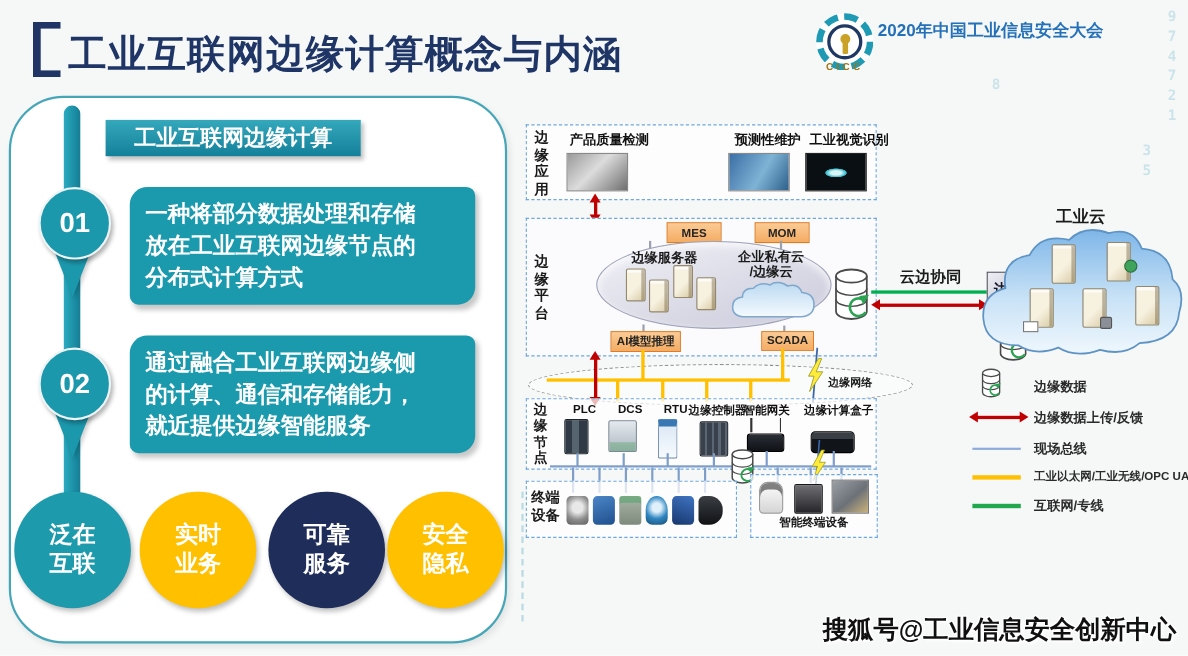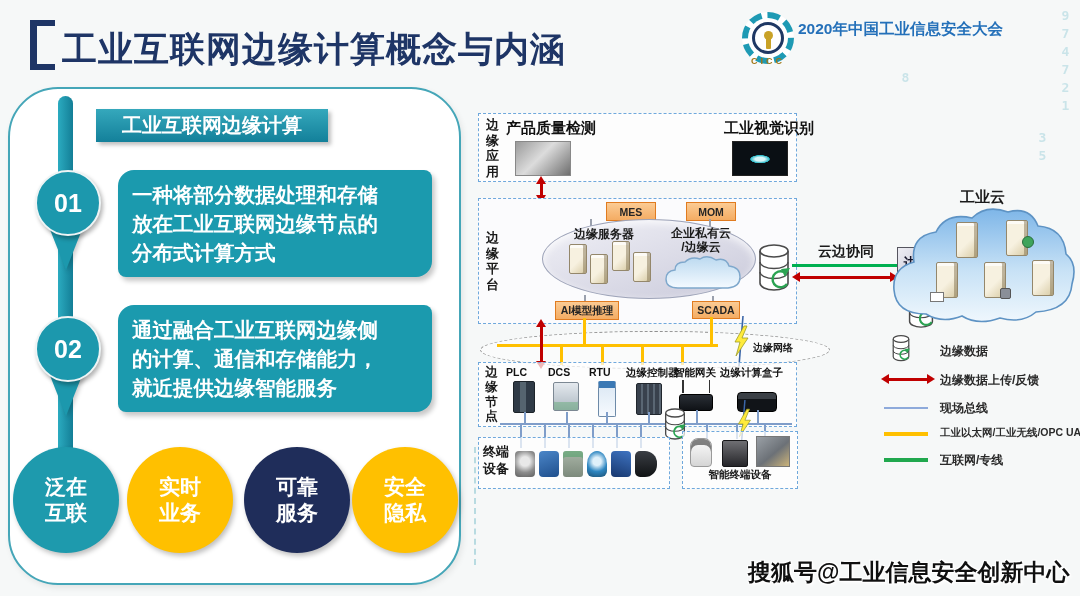--- a/index.html
+++ b/index.html
@@ -38,28 +38,28 @@
   .bline { background:#7F9DC9; }
 
   .varrow { width:3px; background:#C00000; }
   .harrow { height:3px; background:#C00000; }
   .ah { position:absolute; width:0; height:0; }
   .ah.up { left:-4px; top:-7px; border-left:5.5px solid transparent; border-right:5.5px solid transparent; border-bottom:8px solid #C00000; }
   .ah.down { left:-4px; bottom:-7px; border-left:5.5px solid transparent; border-right:5.5px solid transparent; border-top:8px solid #C00000; }
   .ah.left { top:-4px; left:-7px; border-top:5.5px solid transparent; border-bottom:5.5px solid transparent; border-right:8px solid #C00000; }
   .ah.right { top:-4px; right:-7px; border-top:5.5px solid transparent; border-bottom:5.5px solid transparent; border-left:8px solid #C00000; }
 
-  .app-item-label { font-size:15px; font-weight:bold; color:#111; text-align:center; white-space:nowrap; }
+  .app-item-label { font-size:12px; font-weight:bold; color:#111; text-align:center; white-space:nowrap;margin-left:12px; }
   .app-img { width:54px; height:33px; margin:3px auto 0; border:1px solid #888; }
   .img-factory { background:linear-gradient(135deg,#9a9a9a,#dcdcdc 45%,#6e6e6e); }
   .img-equip { background:linear-gradient(120deg,#cfd8dc,#eceff1 50%,#90a4ae); }
   .img-maint { background:linear-gradient(120deg,#3b6ea5,#7fb3d5 55%,#2c5f8a); }
   .img-eye { background:radial-gradient(ellipse 17px 7px at 50% 52%, #d8f6f8 0 28%, #2ab7c6 55%, #0a0f14 60%); border-color:#222; }
 
-  .node-label { font-size:10.5px; font-weight:bold; color:#111; text-align:left; white-space:nowrap; }
+  .node-label { font-size:10.5px; font-weight:bold; color:#111; text-align:right; white-space:nowrap; }
   .legend-label { font-size:12px; font-weight:bold; color:#2a2a2a; white-space:nowrap; }
 
   .watermark { font-size:23px; font-weight:bold; color:#101010;
     text-shadow:-1px -1px 0 #fff, 1px -1px 0 #fff, -1px 1px 0 #fff, 1px 1px 0 #fff, 2px 2px 3px rgba(255,255,255,.9); }
   .digits { font-family:"DejaVu Sans Mono", monospace; writing-mode:vertical-rl; text-orientation:upright; color:rgba(44,160,180,.22); font-size:13px; letter-spacing:3px; font-weight:bold; }
 </style>
 </head>
 <body>
 
 <div class="stage">
@@ -108,20 +108,24 @@
   <div class="abs pcircle prelines" style="left:244px; top:447px; background:#1F2D5A;">可靠
 服务</div>
   <div class="abs pcircle prelines" style="left:352px; top:447px; background:#FFC000;">安全
 隐私</div>
 
   <div class="abs dashedbox" style="left:478px; top:113px; width:317px; height:67px;"></div>
   <div class="abs vtext" style="left:485px; top:117px; font-size:13px;">边缘应用</div>
   <div class="abs" style="left:506px; top:119px; width:74px;">
     <div class="app-item-label">产品质量检测</div>
     <div class="app-img img-factory"></div>
+  </div>
+  <div class="abs" style="left:656px; top:119px; width:68px;">
+    <div class="app-item-label">预测性维护</div>
+    <div class="app-img img-maint"></div>
   </div>
   <div class="abs" style="left:724px; top:119px; width:72px;">
     <div class="app-item-label">工业视觉识别</div>
     <div class="app-img img-eye"></div>
   </div>
 
   <div class="abs varrow" style="left:540px; top:183px; height:13px;">
       <i class="ah up"></i>
       <i class="ah down"></i>
     </div>

